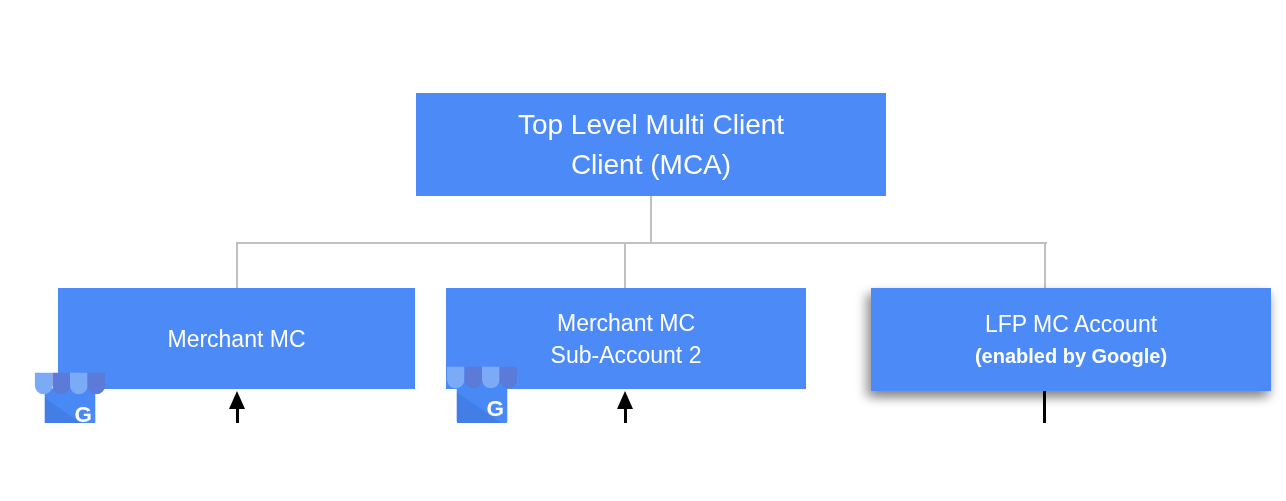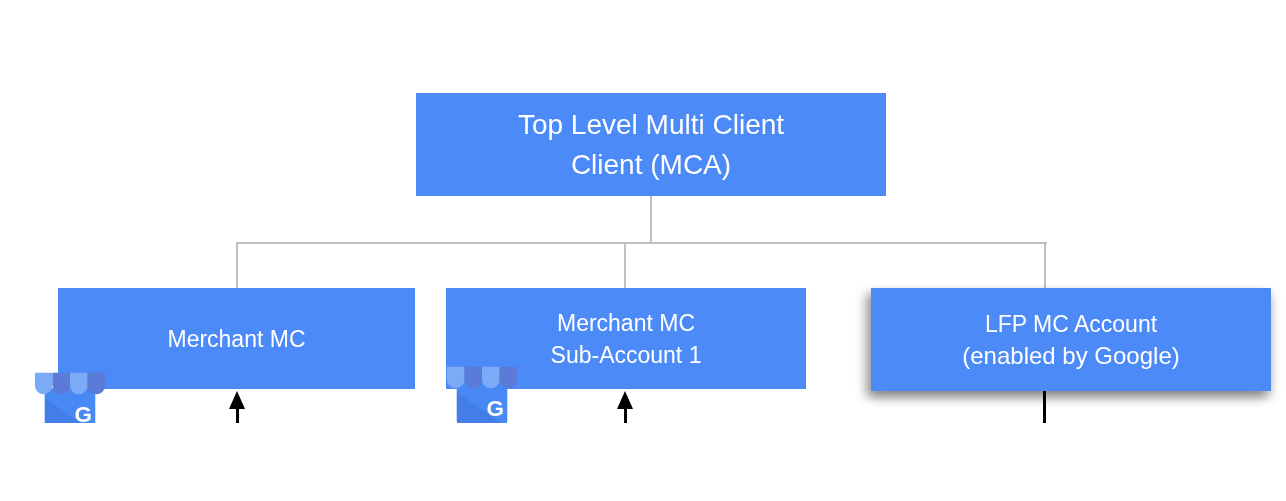--- a/index.html
+++ b/index.html
@@ -11,21 +11,21 @@
     position:absolute;background:#4C8AF7;color:#ffffff;
     display:flex;flex-direction:column;align-items:center;justify-content:center;
     text-align:center;
   }
   .node .l1,.node .l2{display:block;}
   #mca{left:416px;top:93px;width:470px;height:103px;font-size:28px;line-height:40px;}
   #sub1{left:58px;top:288px;width:357px;height:101px;font-size:23px;line-height:32px;}
   #sub2{left:446px;top:288px;width:360px;height:101px;font-size:23px;line-height:32px;}
   #lfp{left:837px;top:288px;width:400px;height:103px;font-size:23px;line-height:32px;
        box-shadow:-6px 6px 10px rgba(0,0,0,0.28), 0 6px 10px rgba(0,0,0,0.28);margin-left:34px;}
-  #lfp .l2{font-size:24px;}
+  #lfp .l2{font-size:20px;font-weight:bold;}
   .gray-line{position:absolute;background:#C0C0C0;}
   .black-line{position:absolute;background:#000000;}
   .arrowhead{
     position:absolute;width:0;height:0;
     border-left:8px solid transparent;border-right:8px solid transparent;
     border-bottom:18px solid #000000;
   }
   .gmb-icon{position:absolute;width:72px;height:66px;}
 </style>
 </head>
@@ -59,21 +59,21 @@
   <div class="gray-line" style="left:236px;top:242px;width:811px;height:2px;"></div>
   <div class="gray-line" style="left:236px;top:242px;width:2px;height:47px;"></div>
   <div class="gray-line" style="left:624px;top:242px;width:2px;height:47px;"></div>
   <div class="gray-line" style="left:1044px;top:242px;width:2px;height:47px;"></div>
 
   <div class="node" id="sub1">
     <span class="l1">Merchant MC</span>
   </div>
   <div class="node" id="sub2">
     <span class="l1">Merchant MC</span>
-    <span class="l2">Sub-Account 1</span>
+    <span class="l2">Sub-Account 2</span>
   </div>
   <div class="node" id="lfp">
     <span class="l1">LFP MC Account</span>
     <span class="l2">(enabled by Google)</span>
   </div>
 
   <div class="black-line" style="left:1043px;top:391px;width:3px;height:48px;"></div>
   <div class="black-line" style="left:236px;top:436px;width:810px;height:3px;"></div>
   <div class="black-line" style="left:236px;top:400px;width:3px;height:39px;"></div>
   <div class="black-line" style="left:624px;top:400px;width:3px;height:39px;"></div>

